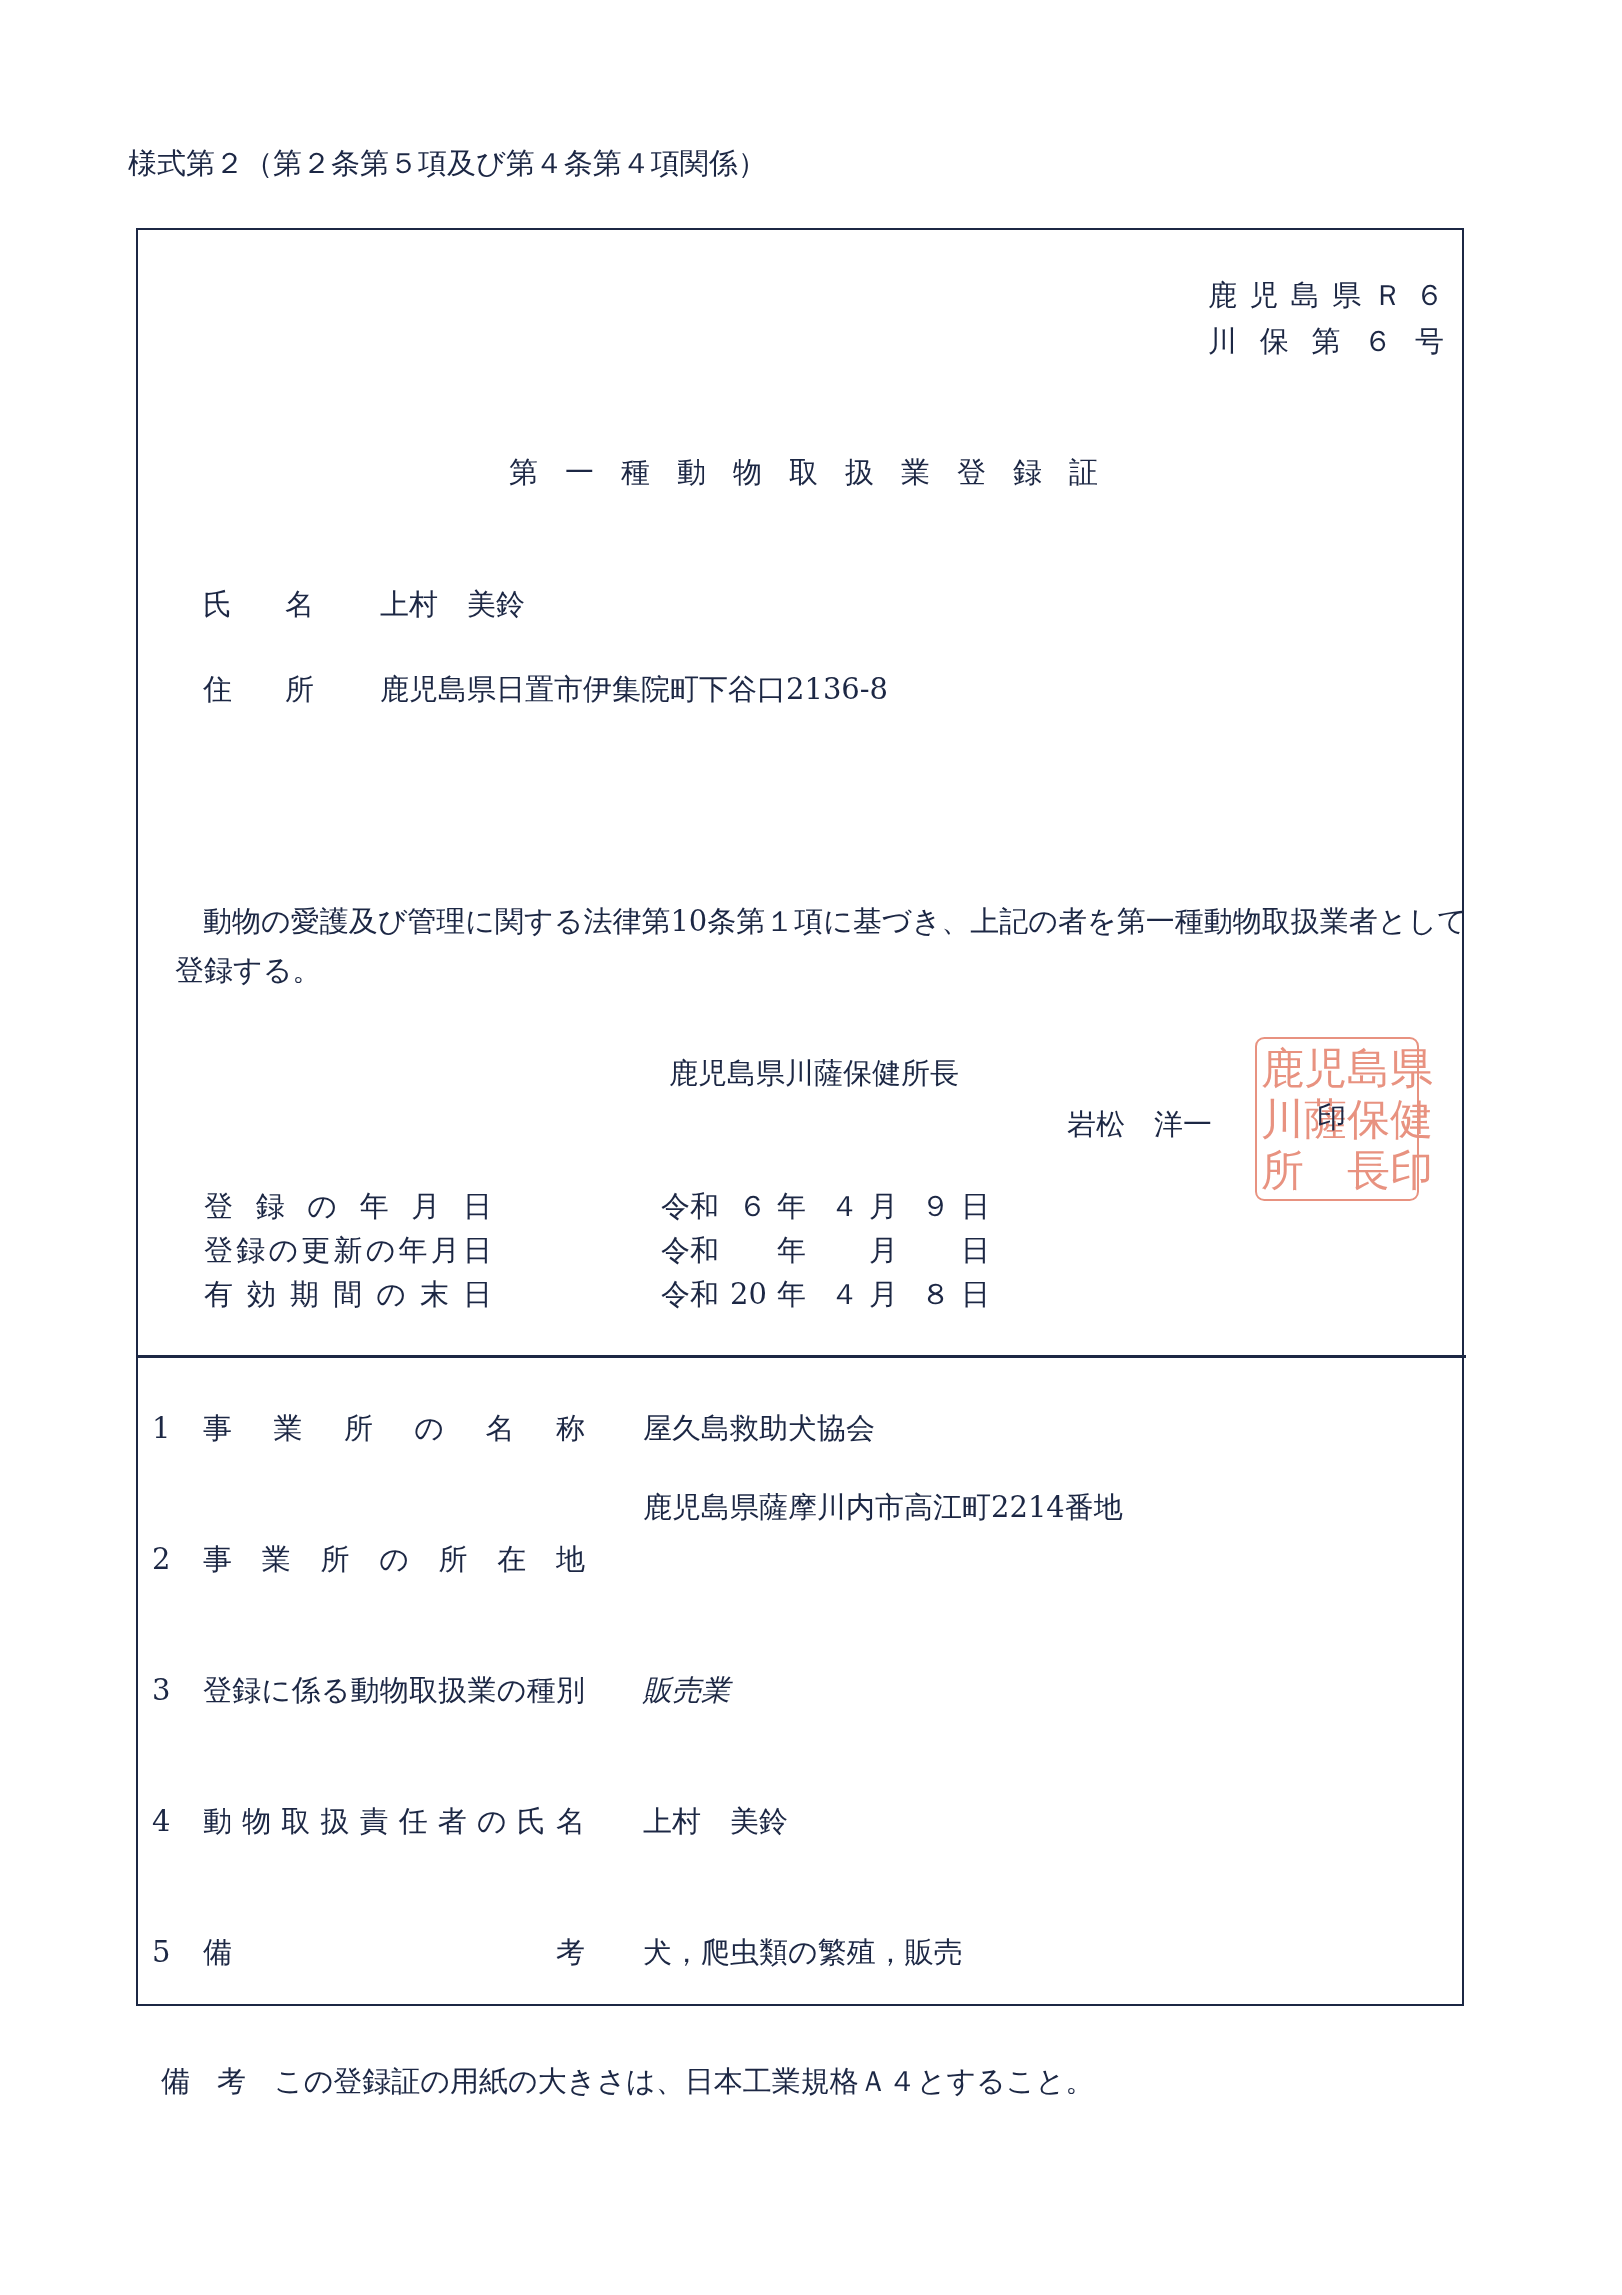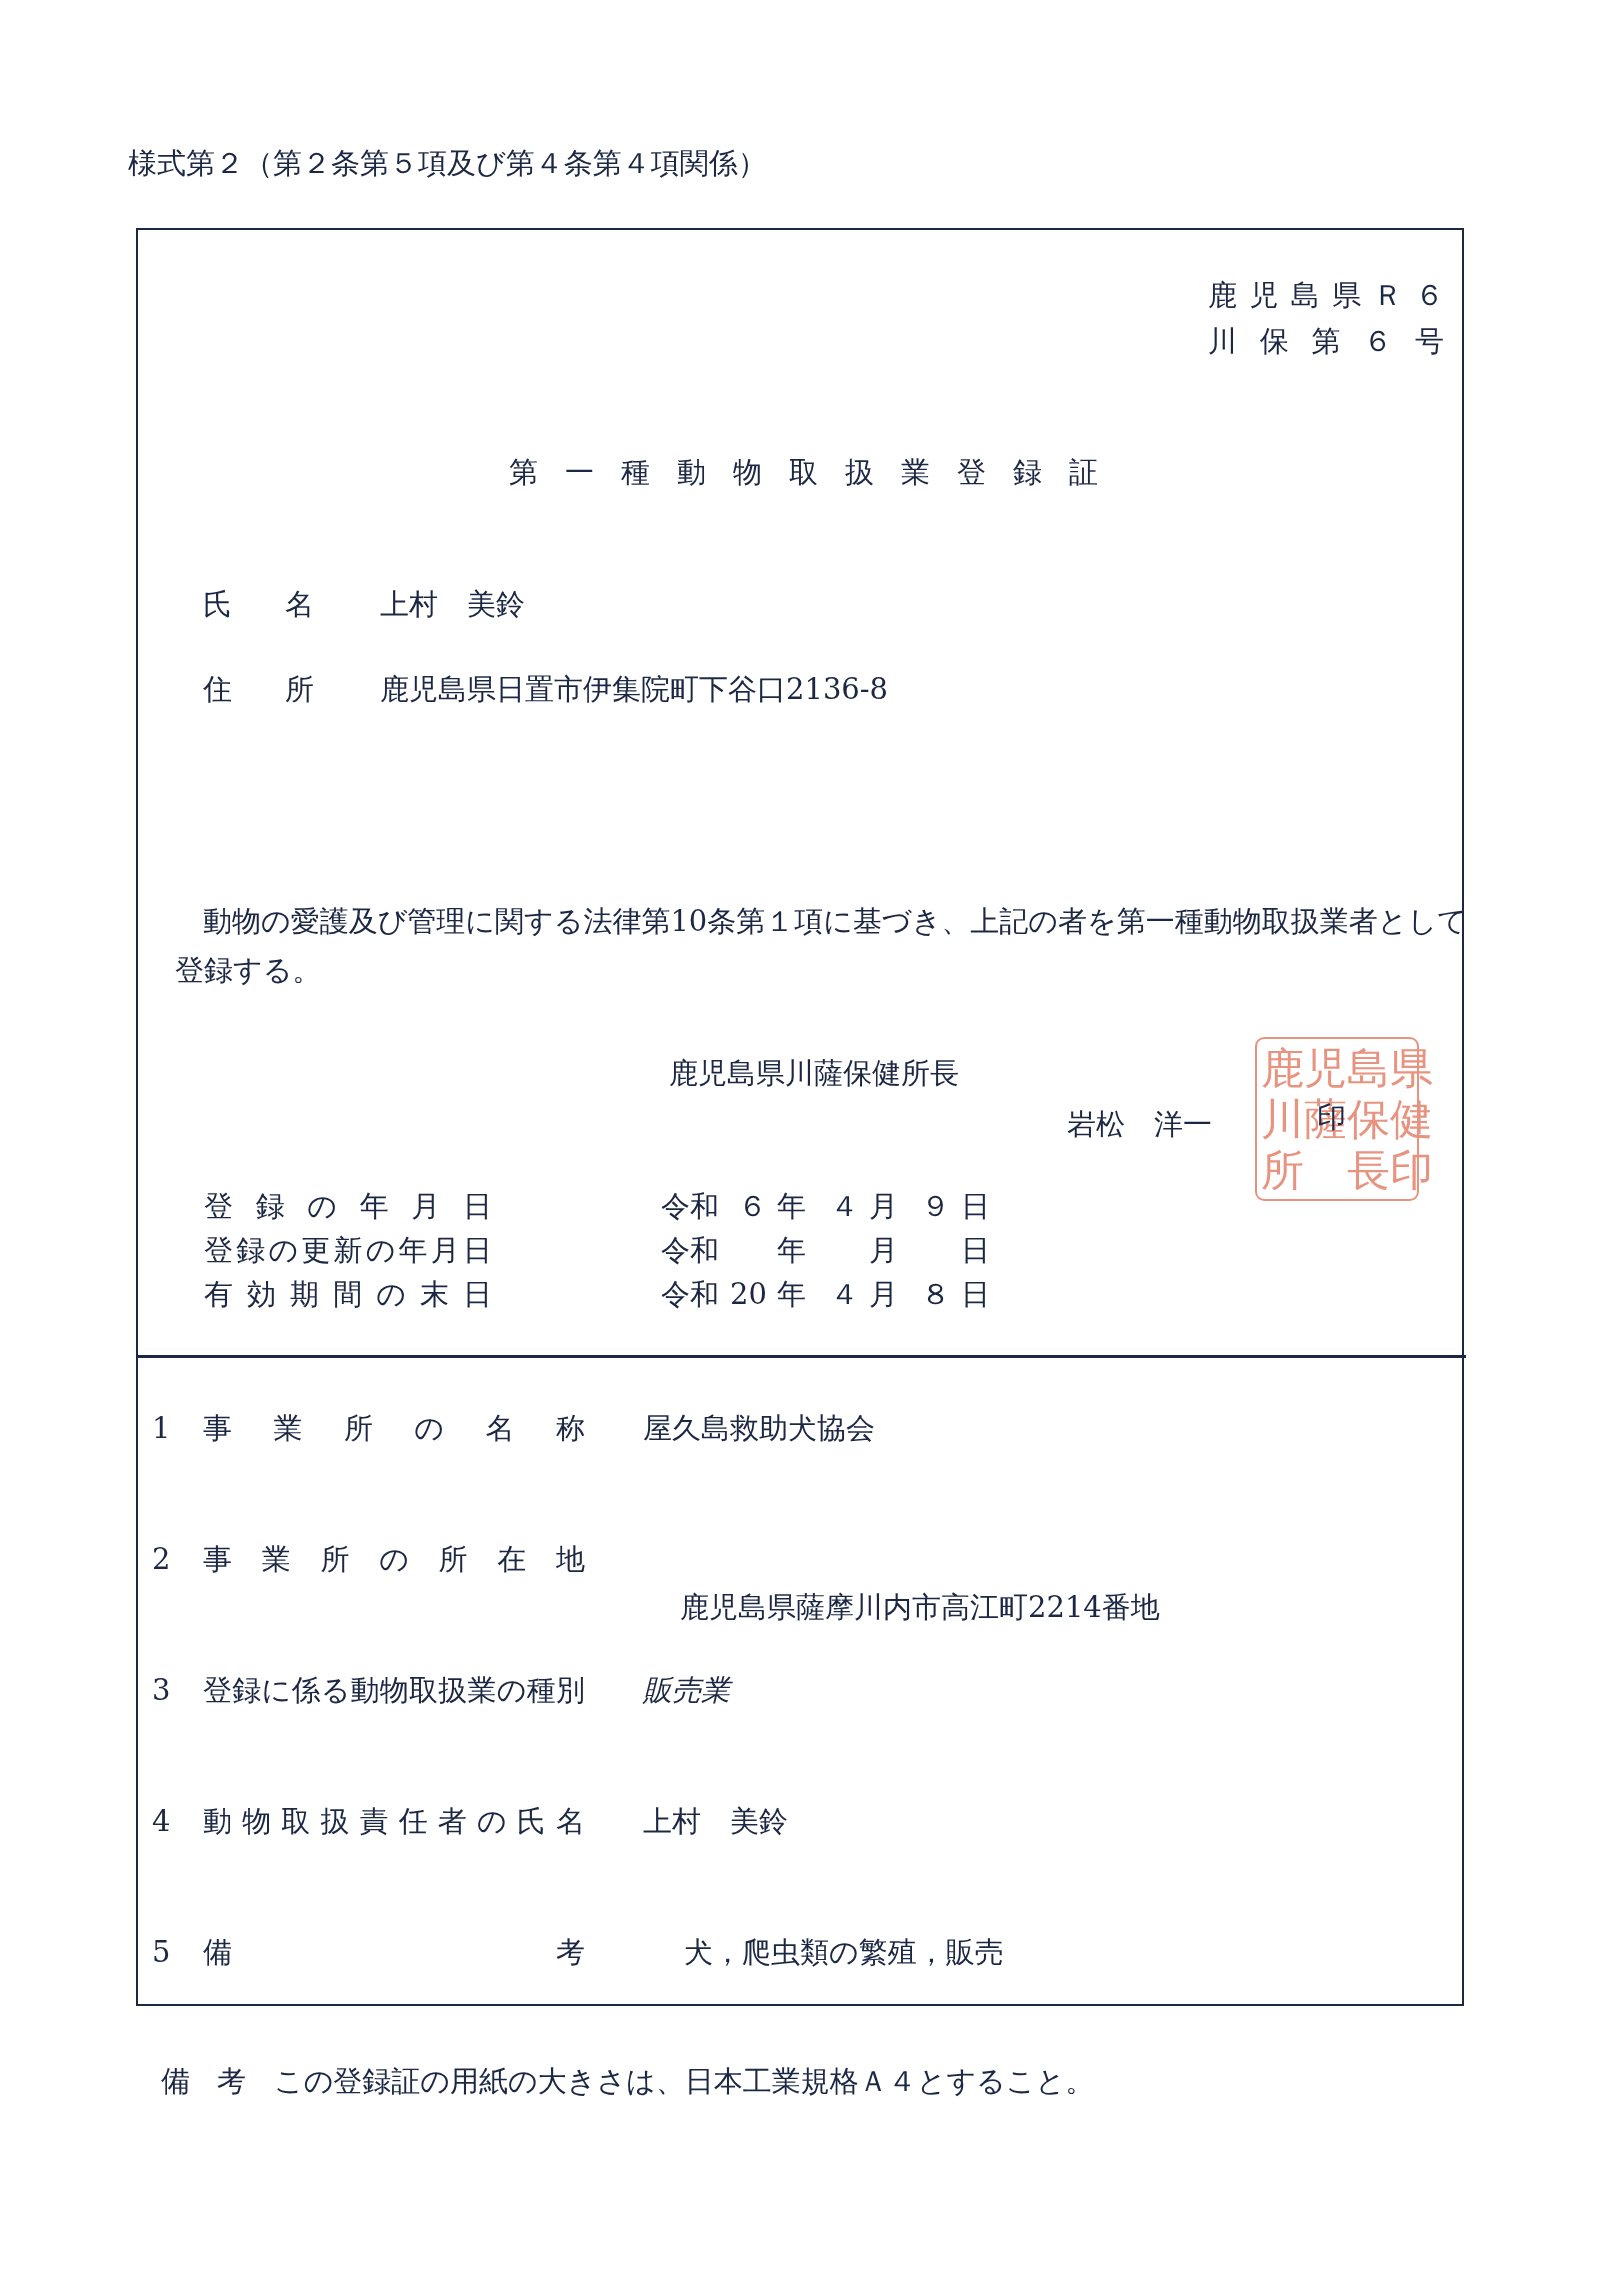--- a/index.html
+++ b/index.html
@@ -163,21 +163,21 @@
 <div class="abs t48" style="left:152px; top:1541px;">2</div>
 <div class="abs t48 jl" style="left:203px; top:1541px; width:382px;">
   <span>事</span>
     <span>業</span>
     <span>所</span>
     <span>の</span>
     <span>所</span>
     <span>在</span>
     <span>地</span>
 </div>
-<div class="abs t48" style="left:643px; top:1589px;margin-left:37px;">鹿児島県薩摩川内市高江町2214番地</div>
+<div class="abs t48" style="left:643px; top:1489px;">鹿児島県薩摩川内市高江町2214番地</div>
 
 <div class="abs t48" style="left:152px; top:1672px;">3</div>
 <div class="abs t48 jl" style="left:203px; top:1672px; width:382px;">
   <span>登</span>
     <span>録</span>
     <span>に</span>
     <span>係</span>
     <span>る</span>
     <span>動</span>
     <span>物</span>
@@ -203,20 +203,20 @@
     <span>氏</span>
     <span>名</span>
 </div>
 <div class="abs t48" style="left:643px; top:1803px;">上村　美鈴</div>
 
 <div class="abs t48" style="left:152px; top:1934px;">5</div>
 <div class="abs t48 jl" style="left:203px; top:1934px; width:382px;">
   <span>備</span>
     <span>考</span>
 </div>
-<div class="abs t48" style="left:643px; top:1934px;margin-left:41px;">犬，爬虫類の繁殖，販売</div>
+<div class="abs t48" style="left:643px; top:1934px;">犬，爬虫類の繁殖，販売</div>
 
 <div class="abs t48 jl" style="left:161px; top:2063px; width:85px;">
   <span>備</span>
     <span>考</span>
 </div>
 <div class="abs t48" style="left:274px; top:2063px;">この登録証の用紙の大きさは、日本工業規格Ａ４とすること。</div>
 
 
 </body></html>

